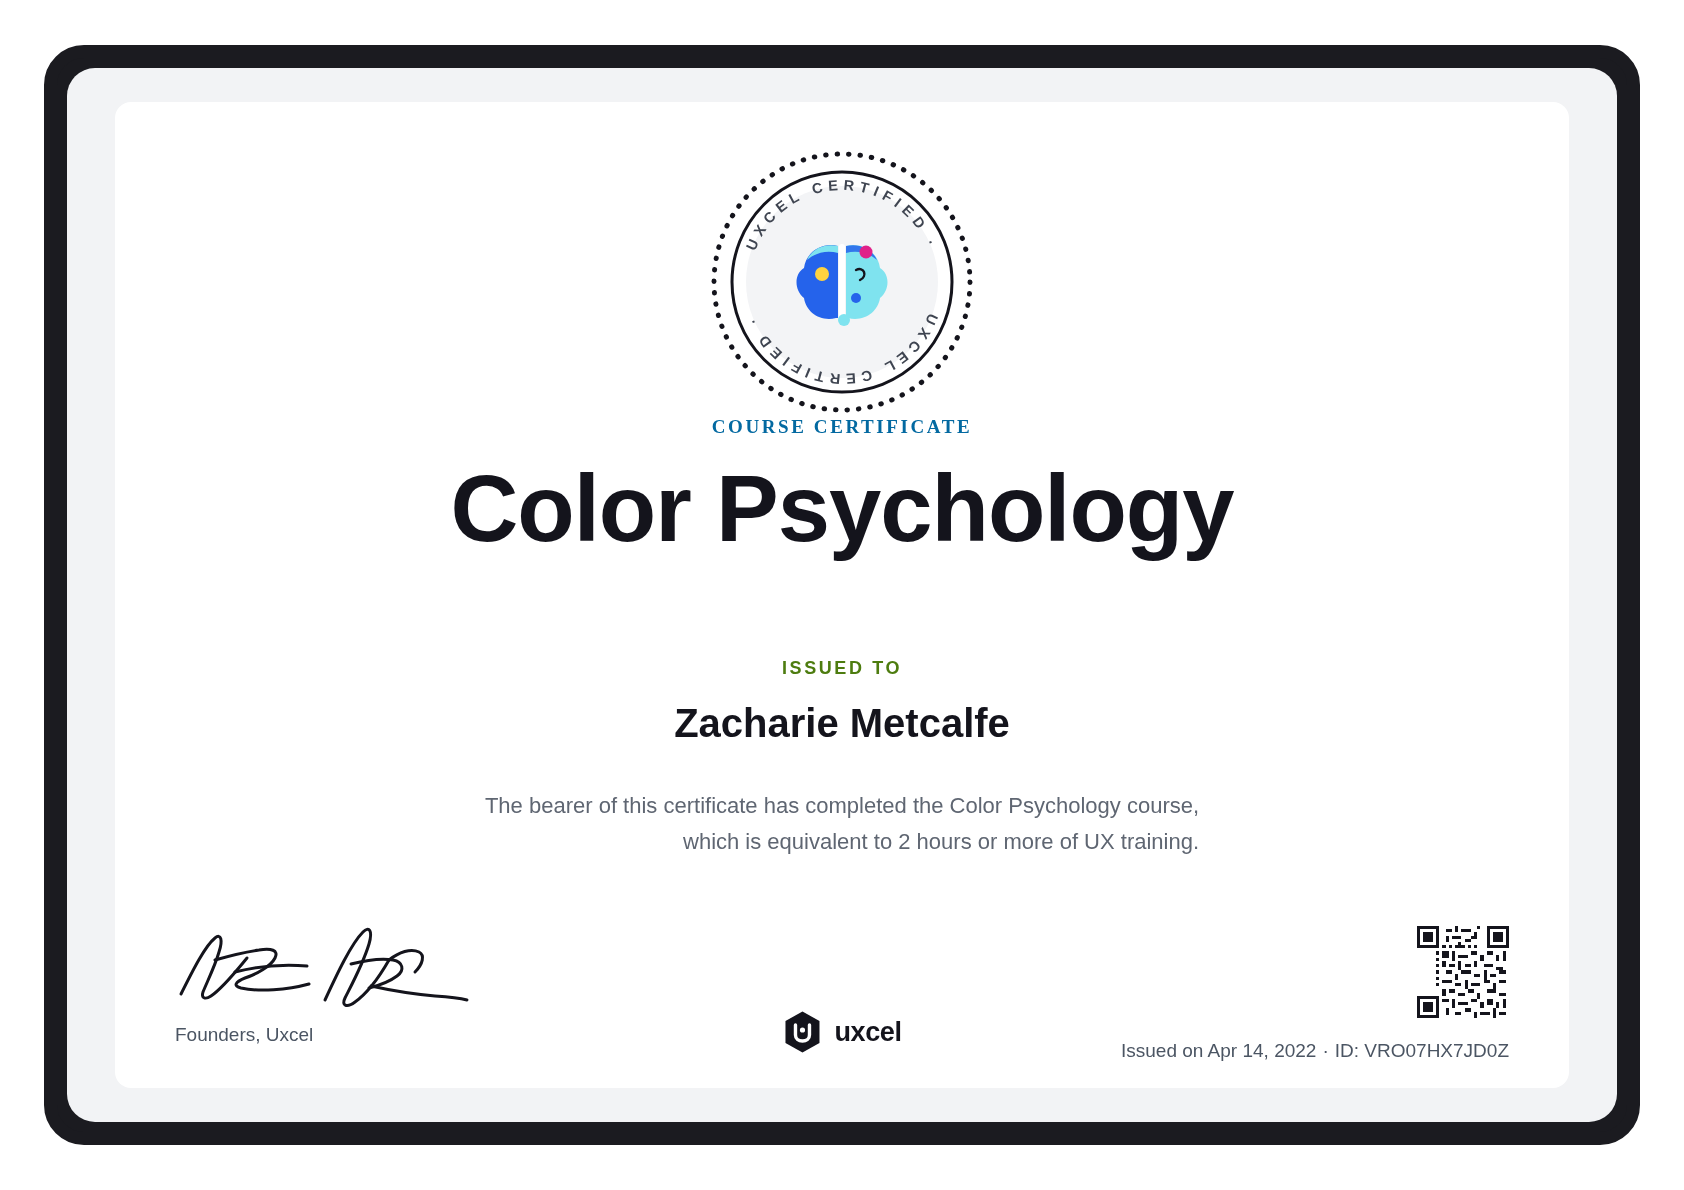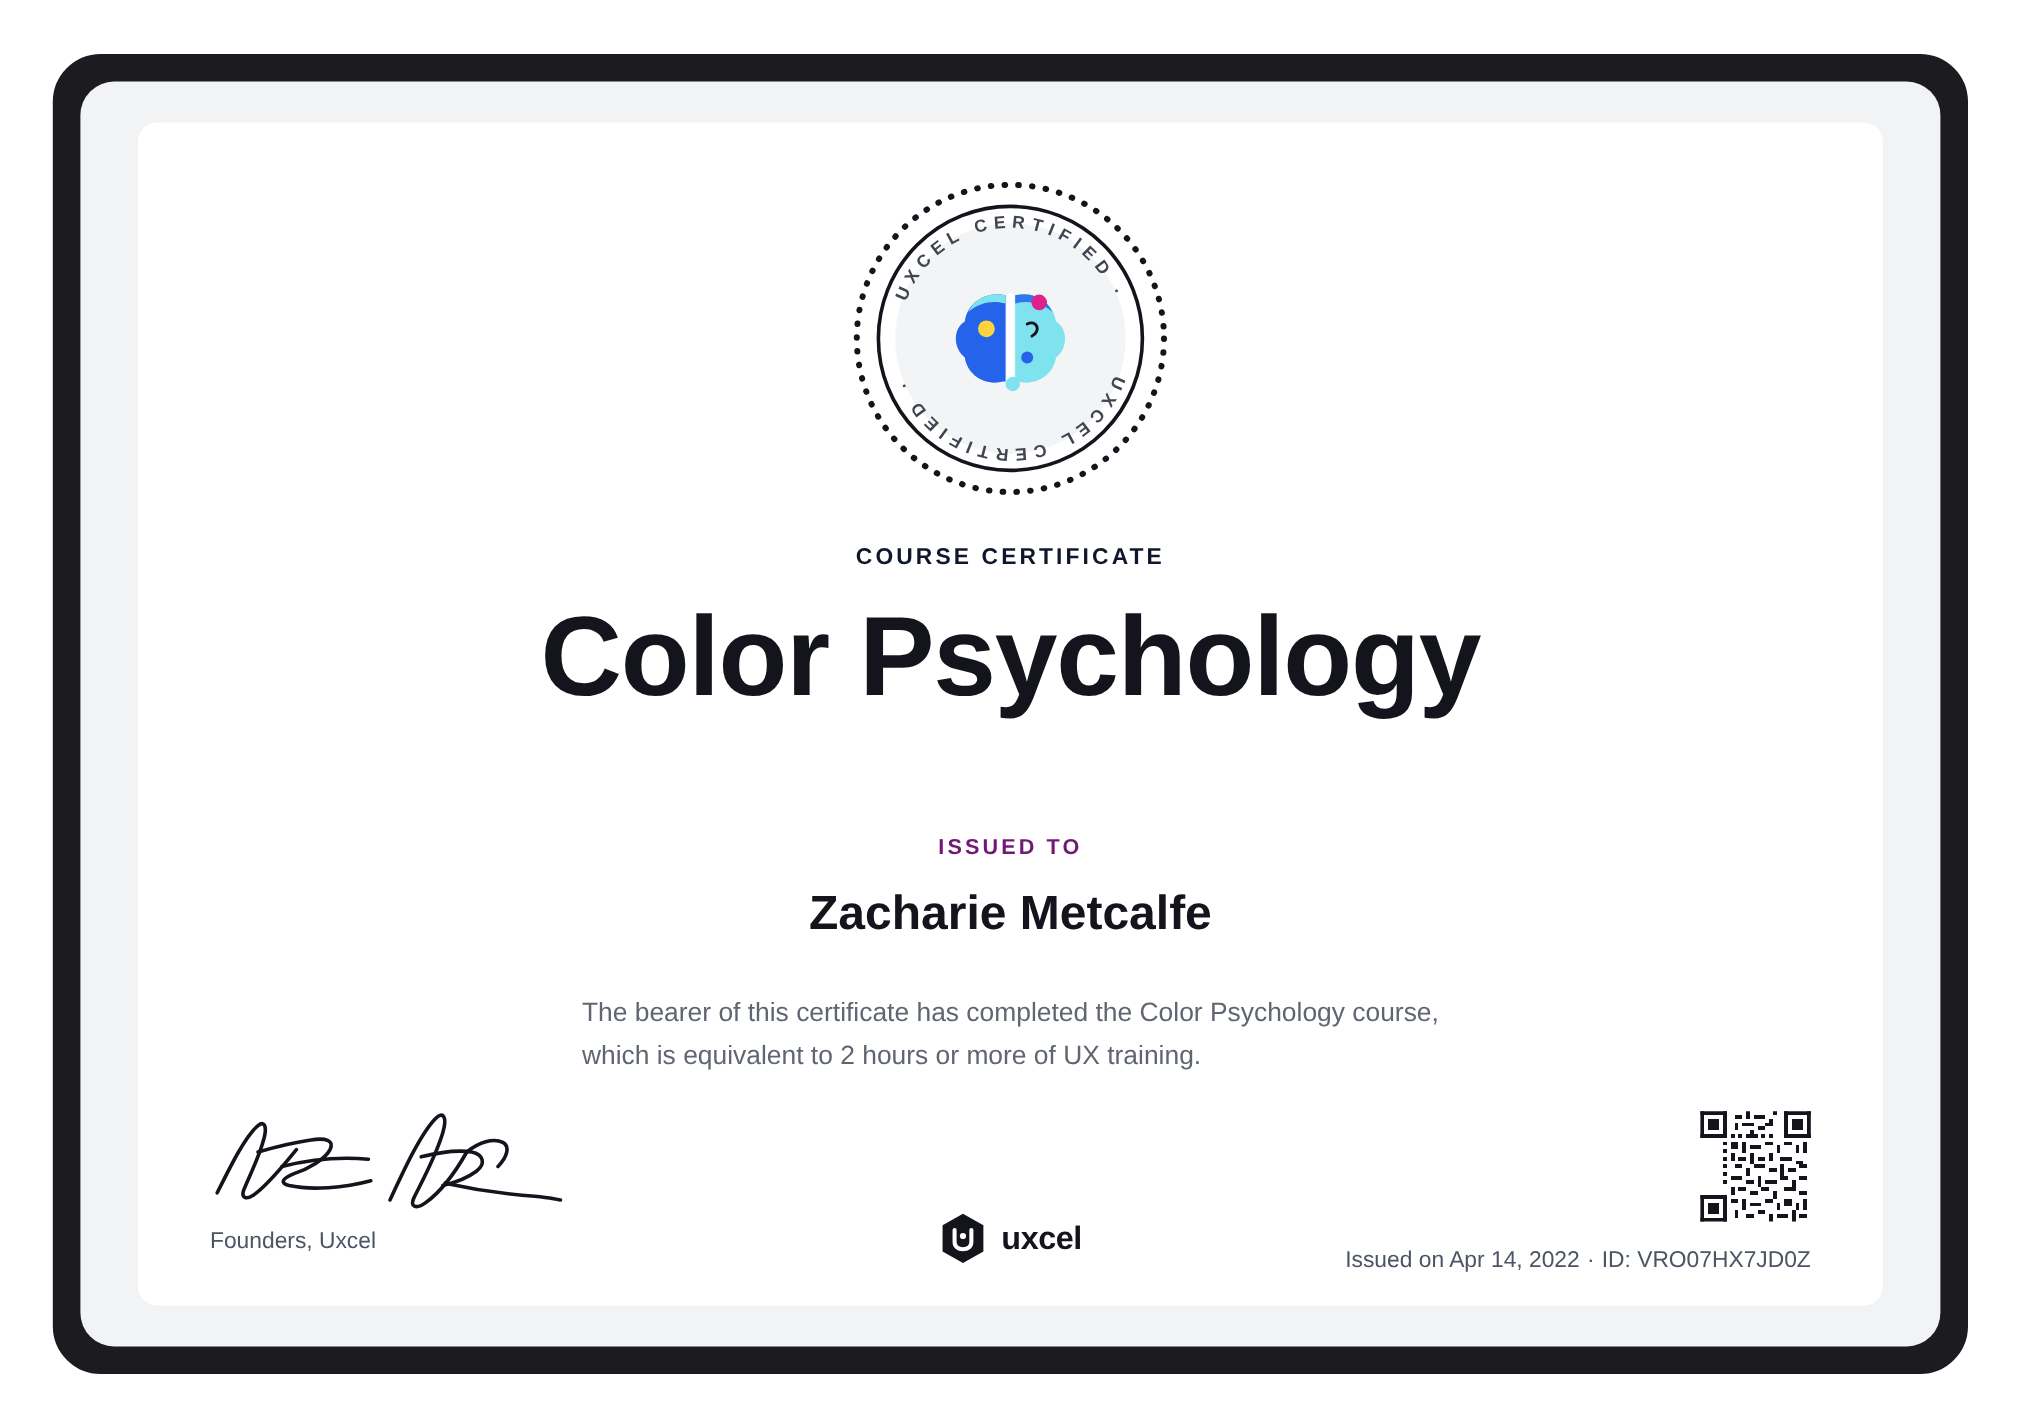--- a/index.html
+++ b/index.html
@@ -66,55 +66,55 @@
     position: relative;
     width: 268px;
     height: 268px;
     margin-top: 10px;
     flex: none;
   }
   .seal svg { display: block; }
 
   
   .kicker {
-    margin-top: 38px;
     font-size: 19px;
     letter-spacing: 2.6px;
     font-weight: 700;
-    color: #0f172a;
+    color: #0369a1;
     text-transform: uppercase;
+    font-family: Liberation Serif, serif;
   }
   .course-title {
     margin-top: 22px;
     font-size: 94px;
     line-height: 1.05;
     font-weight: 700;
     color: #14141c;
     letter-spacing: -1px;
   }
   .issued-to-label {
     margin-top: 36px;
     font-size: 18px;
     letter-spacing: 2.6px;
     font-weight: 600;
-    color: #701a75;
+    color: #4d7c0f;
     text-transform: uppercase;
   }
   .recipient {
     margin-top: 22px;
     font-size: 40px;
     font-weight: 700;
     color: #14141c;
   }
   .statement {
     margin-top: 42px;
     font-size: 22px;
     line-height: 1.65;
     color: #5f6672;
-    text-align: left;
+    text-align: right;
     max-width: 860px;
   }
 
   
   .footer {
     position: absolute;
     left: 60px;
     right: 60px;
     bottom: 26px;
     height: 170px;

